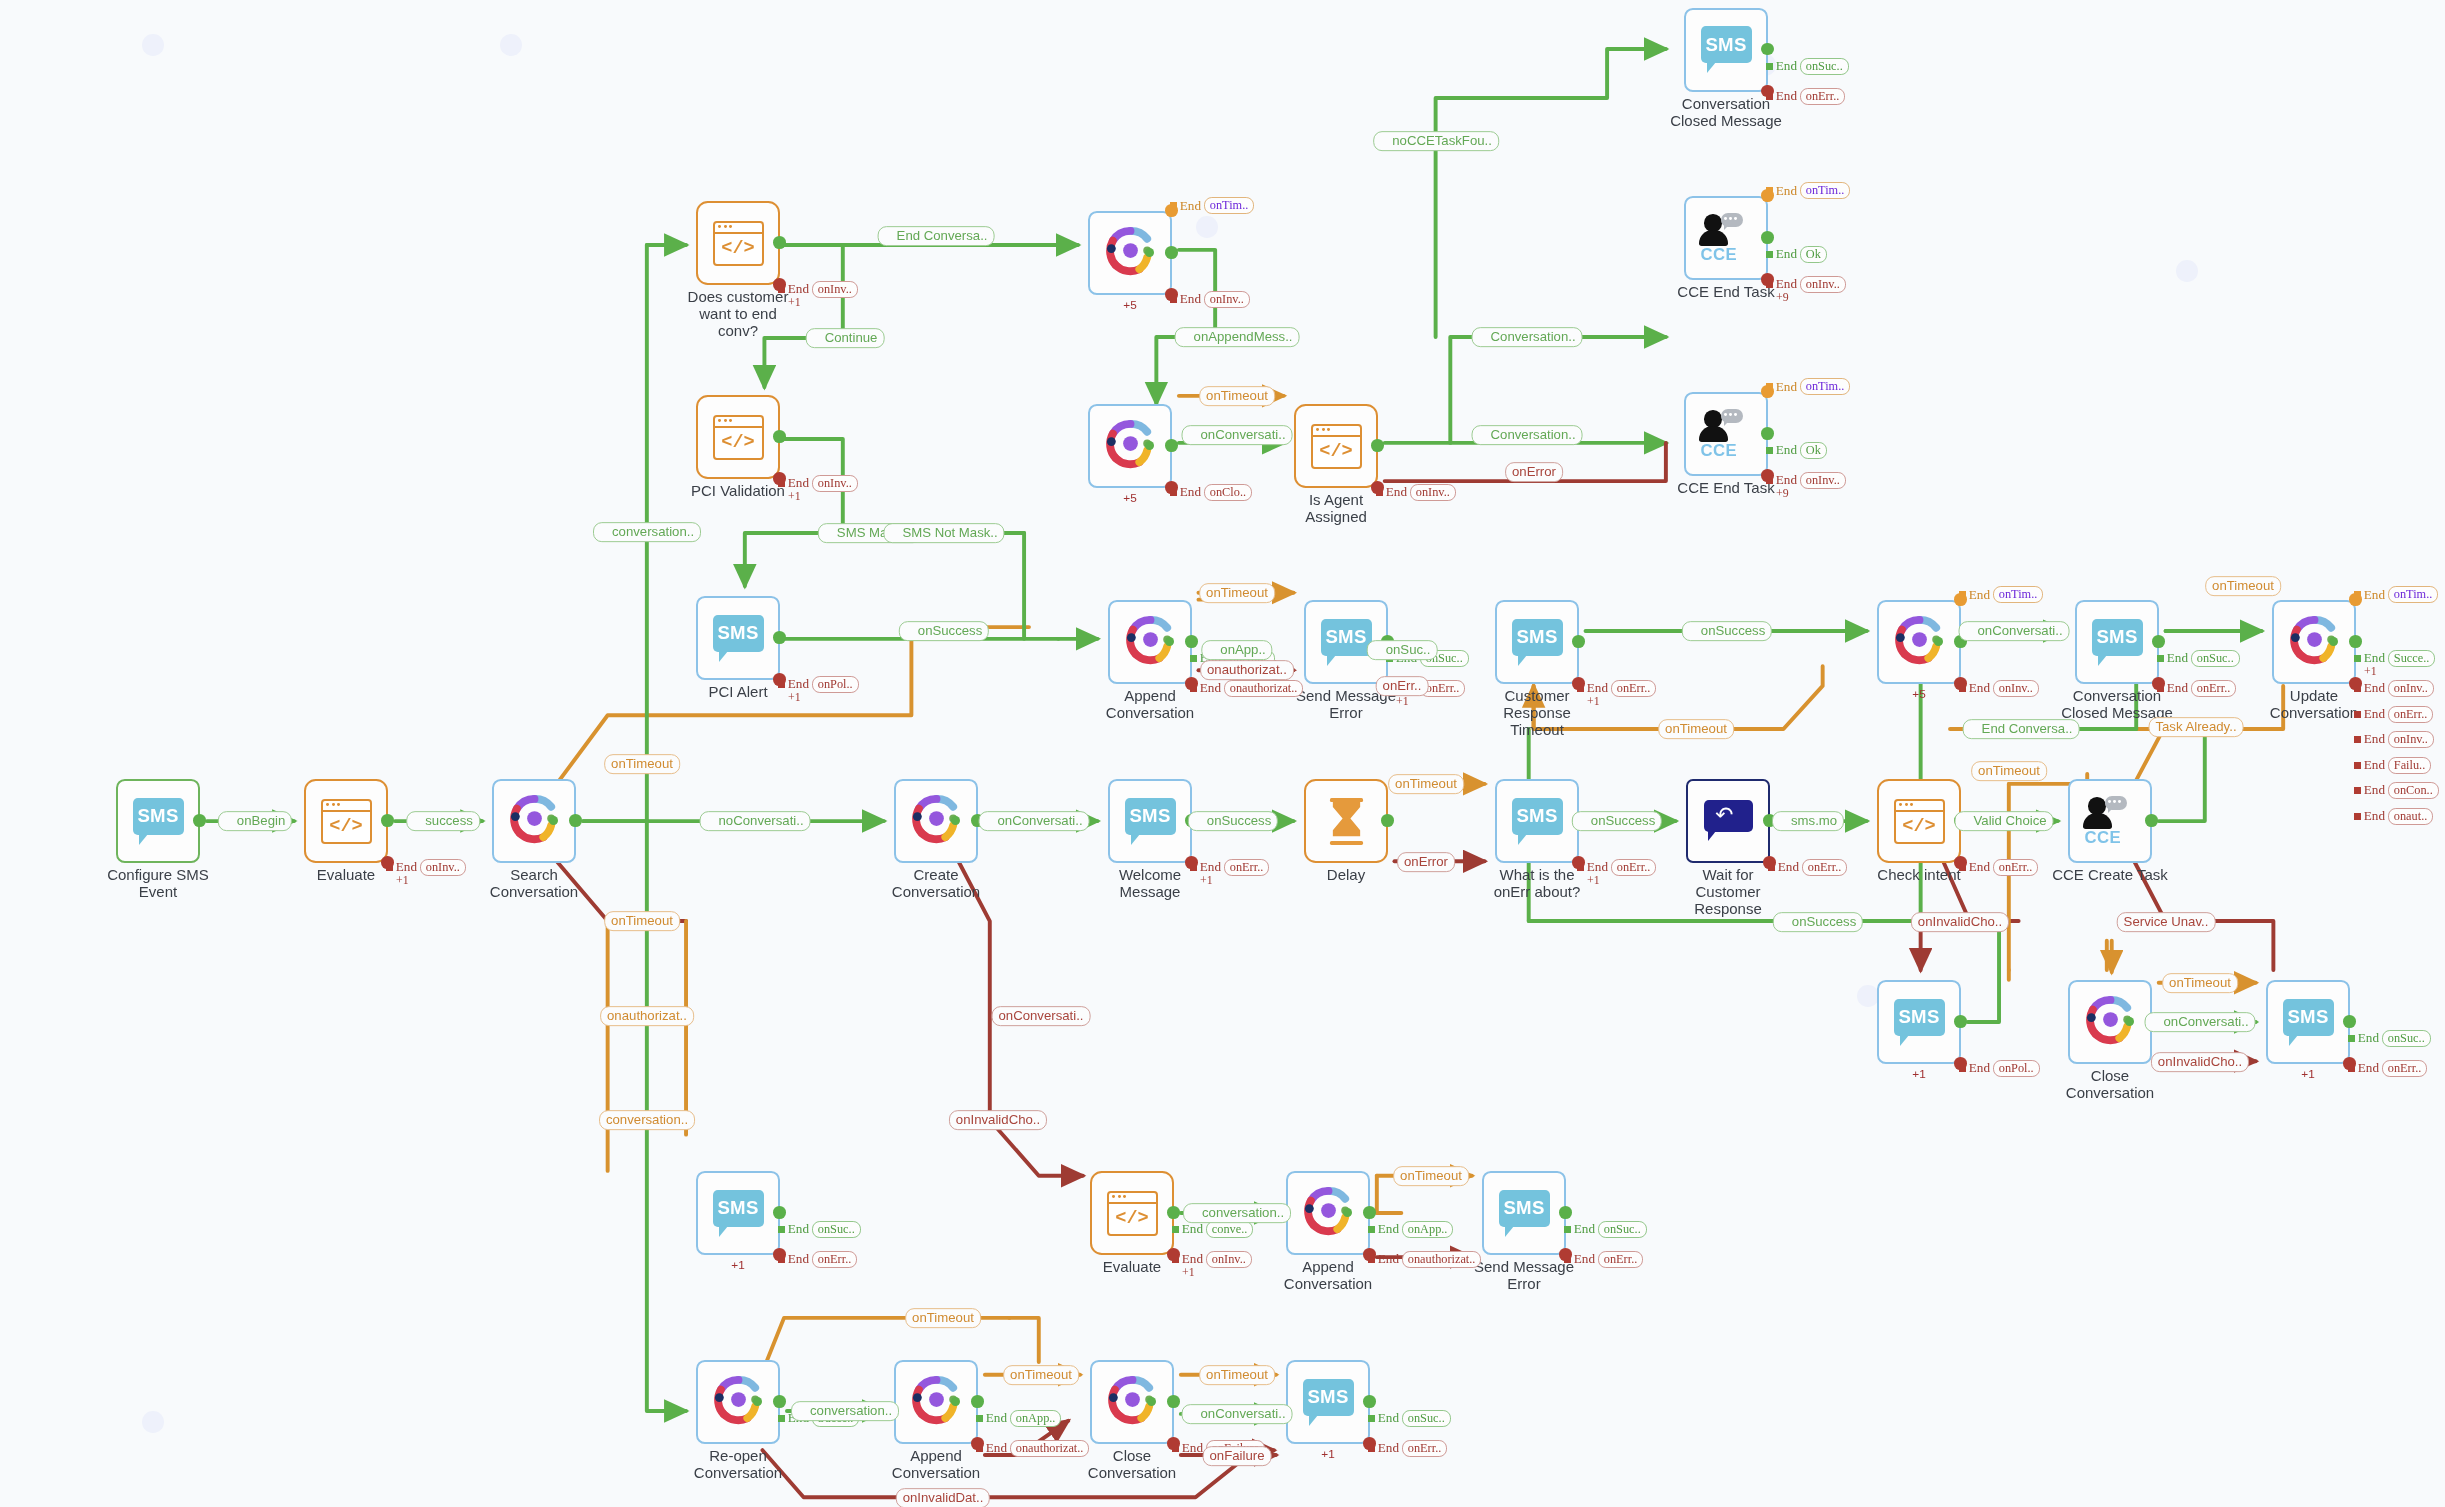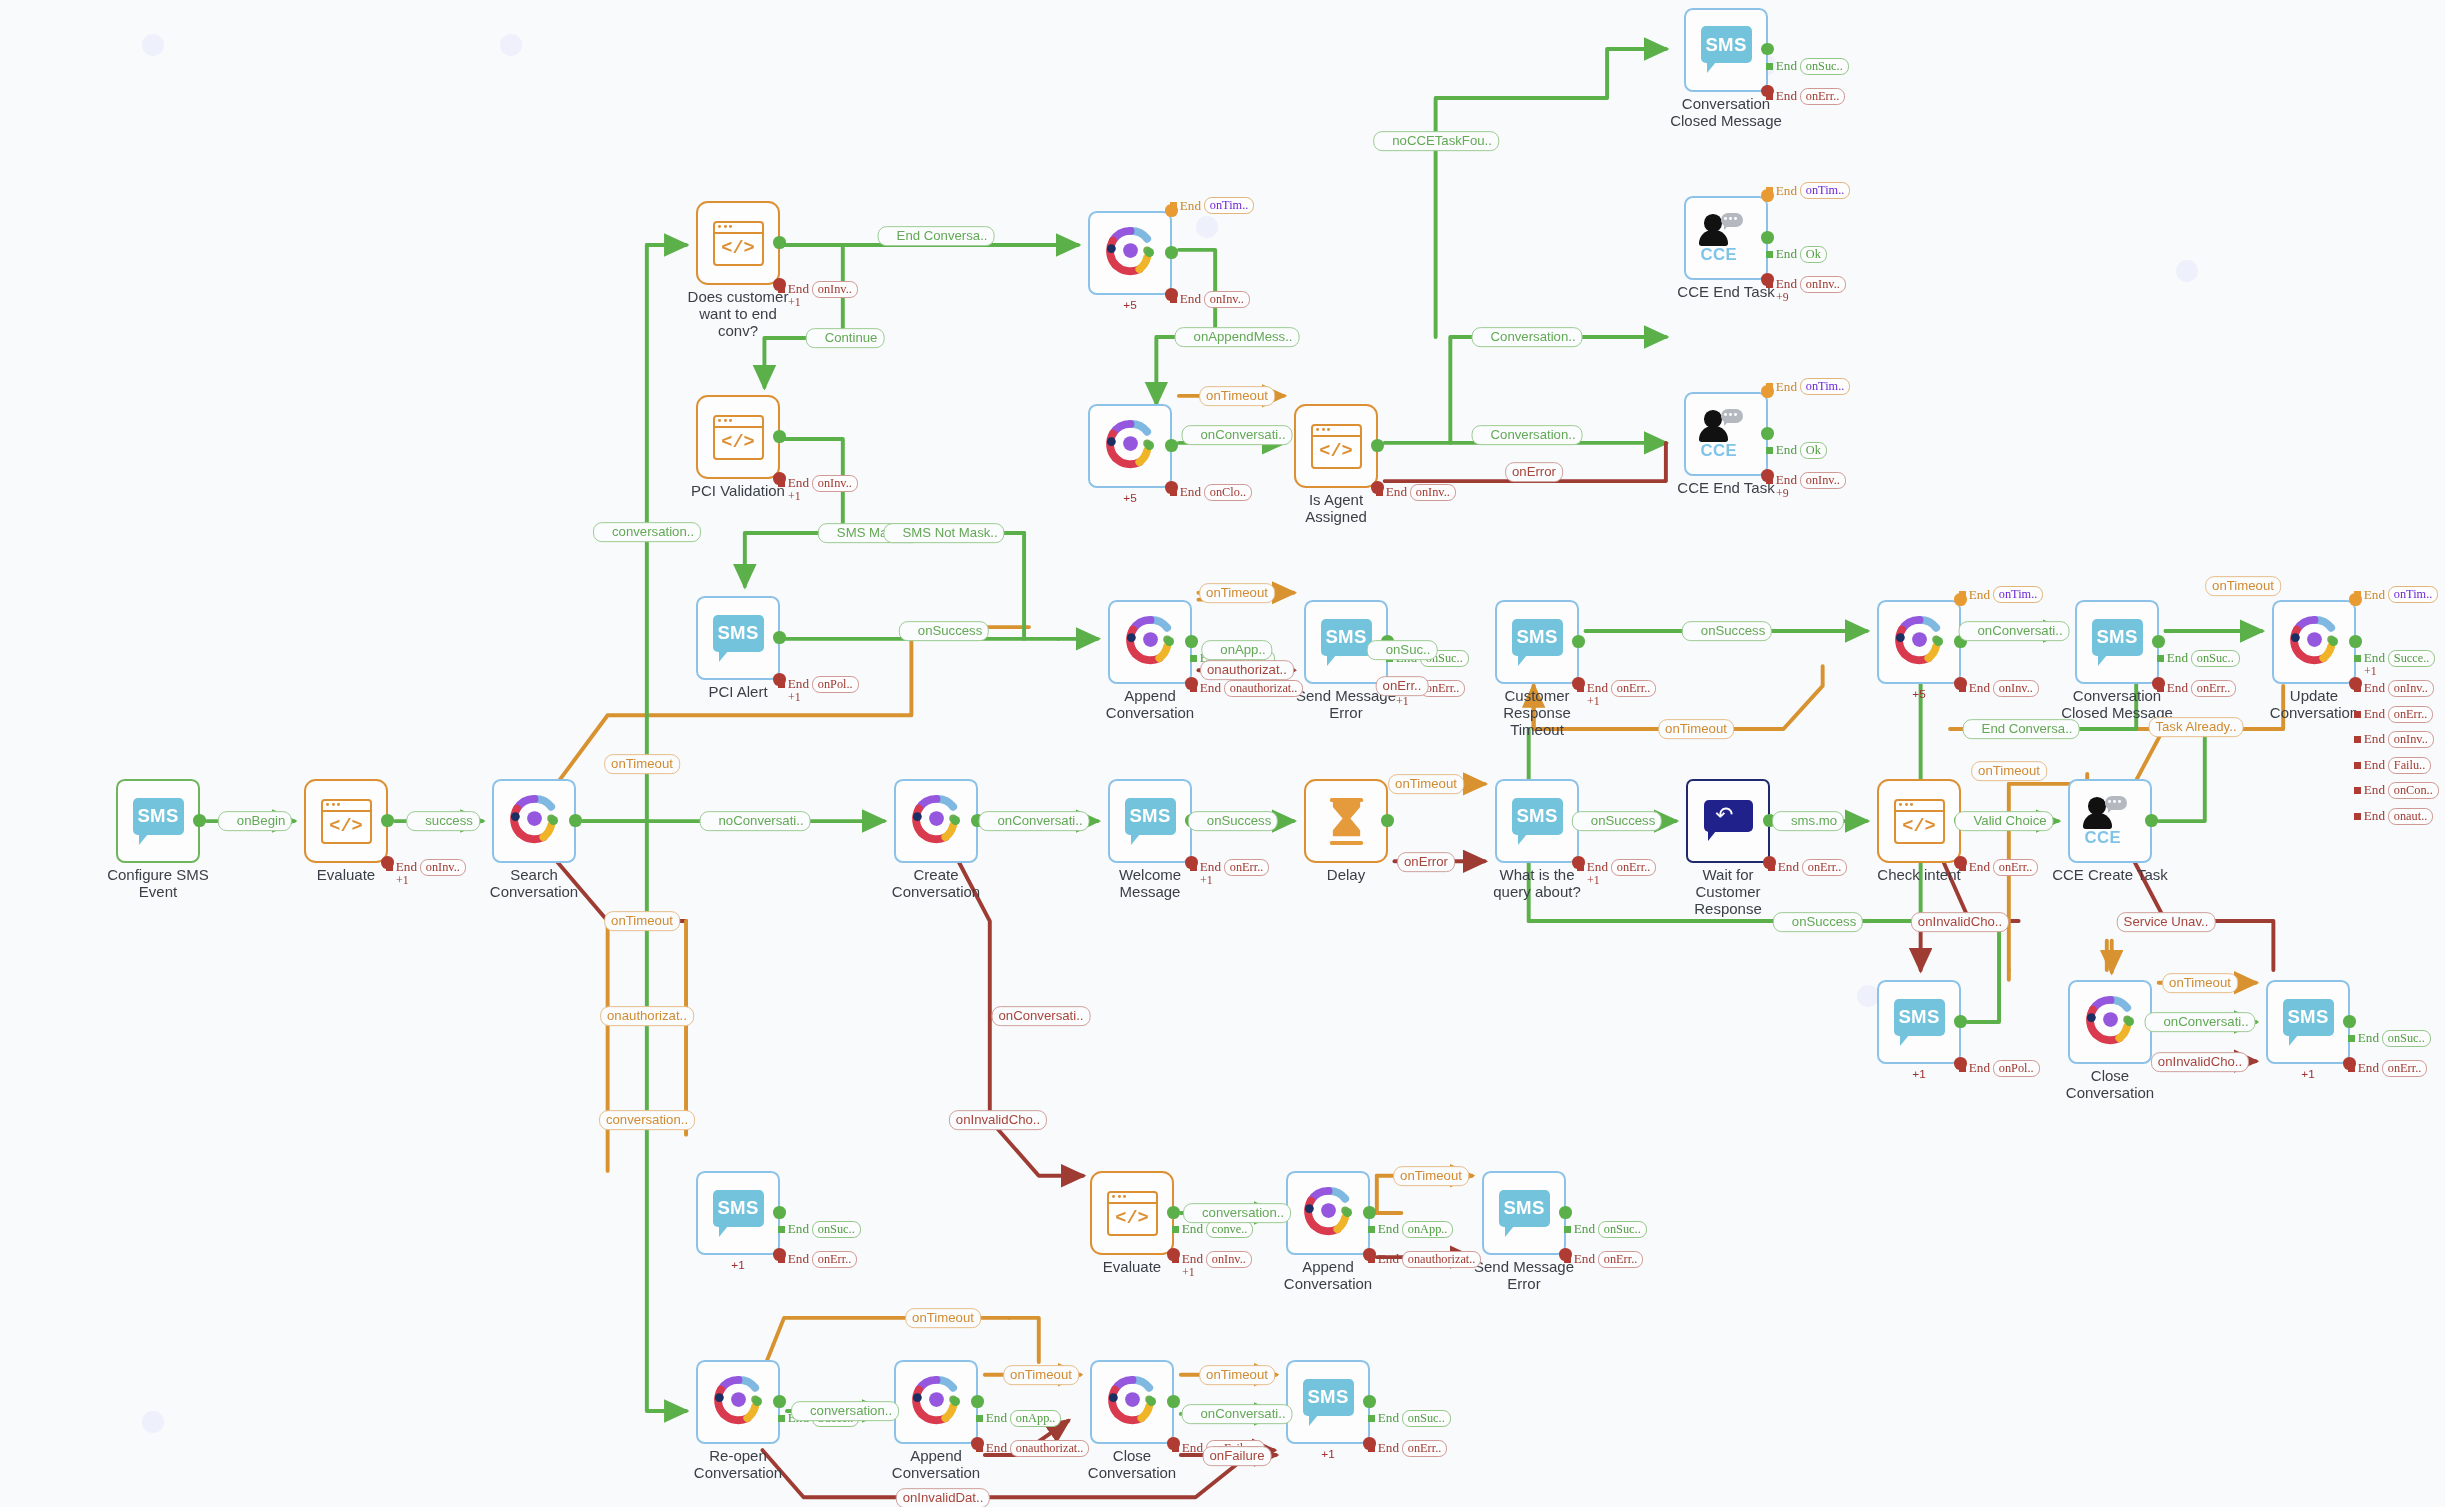--- a/index.html
+++ b/index.html
@@ -328,21 +328,21 @@
         <div class="port green" style="left: 77px; top: 35px;"></div>
       </div>
       <div class="node" style="left: 1495px; top: 779px;">
         <div class="nbox blue">
           <span class="sms-ic">
             <span class="bub">SMS</span>
             <span class="tail"></span>
           </span>
         </div>
         <div class="nlabel">What is the
-query about?</div>
+onErr about?</div>
         <div class="port green" style="left: 77px; top: 35px;"></div>
         <div class="port red" style="left: 77px; top: 77px;"></div>
         <div class="endrow e-red" style="left: 82px; top: 80px;">
           <span class="endsq"></span>
           <span class="endtxt">End</span>
           <span class="chip">onErr..</span>
         </div>
         <span class="plus" style="left: 92px; top: 94px;">+1</span>
       </div>
       <div class="node" style="left: 1686px; top: 779px;">

